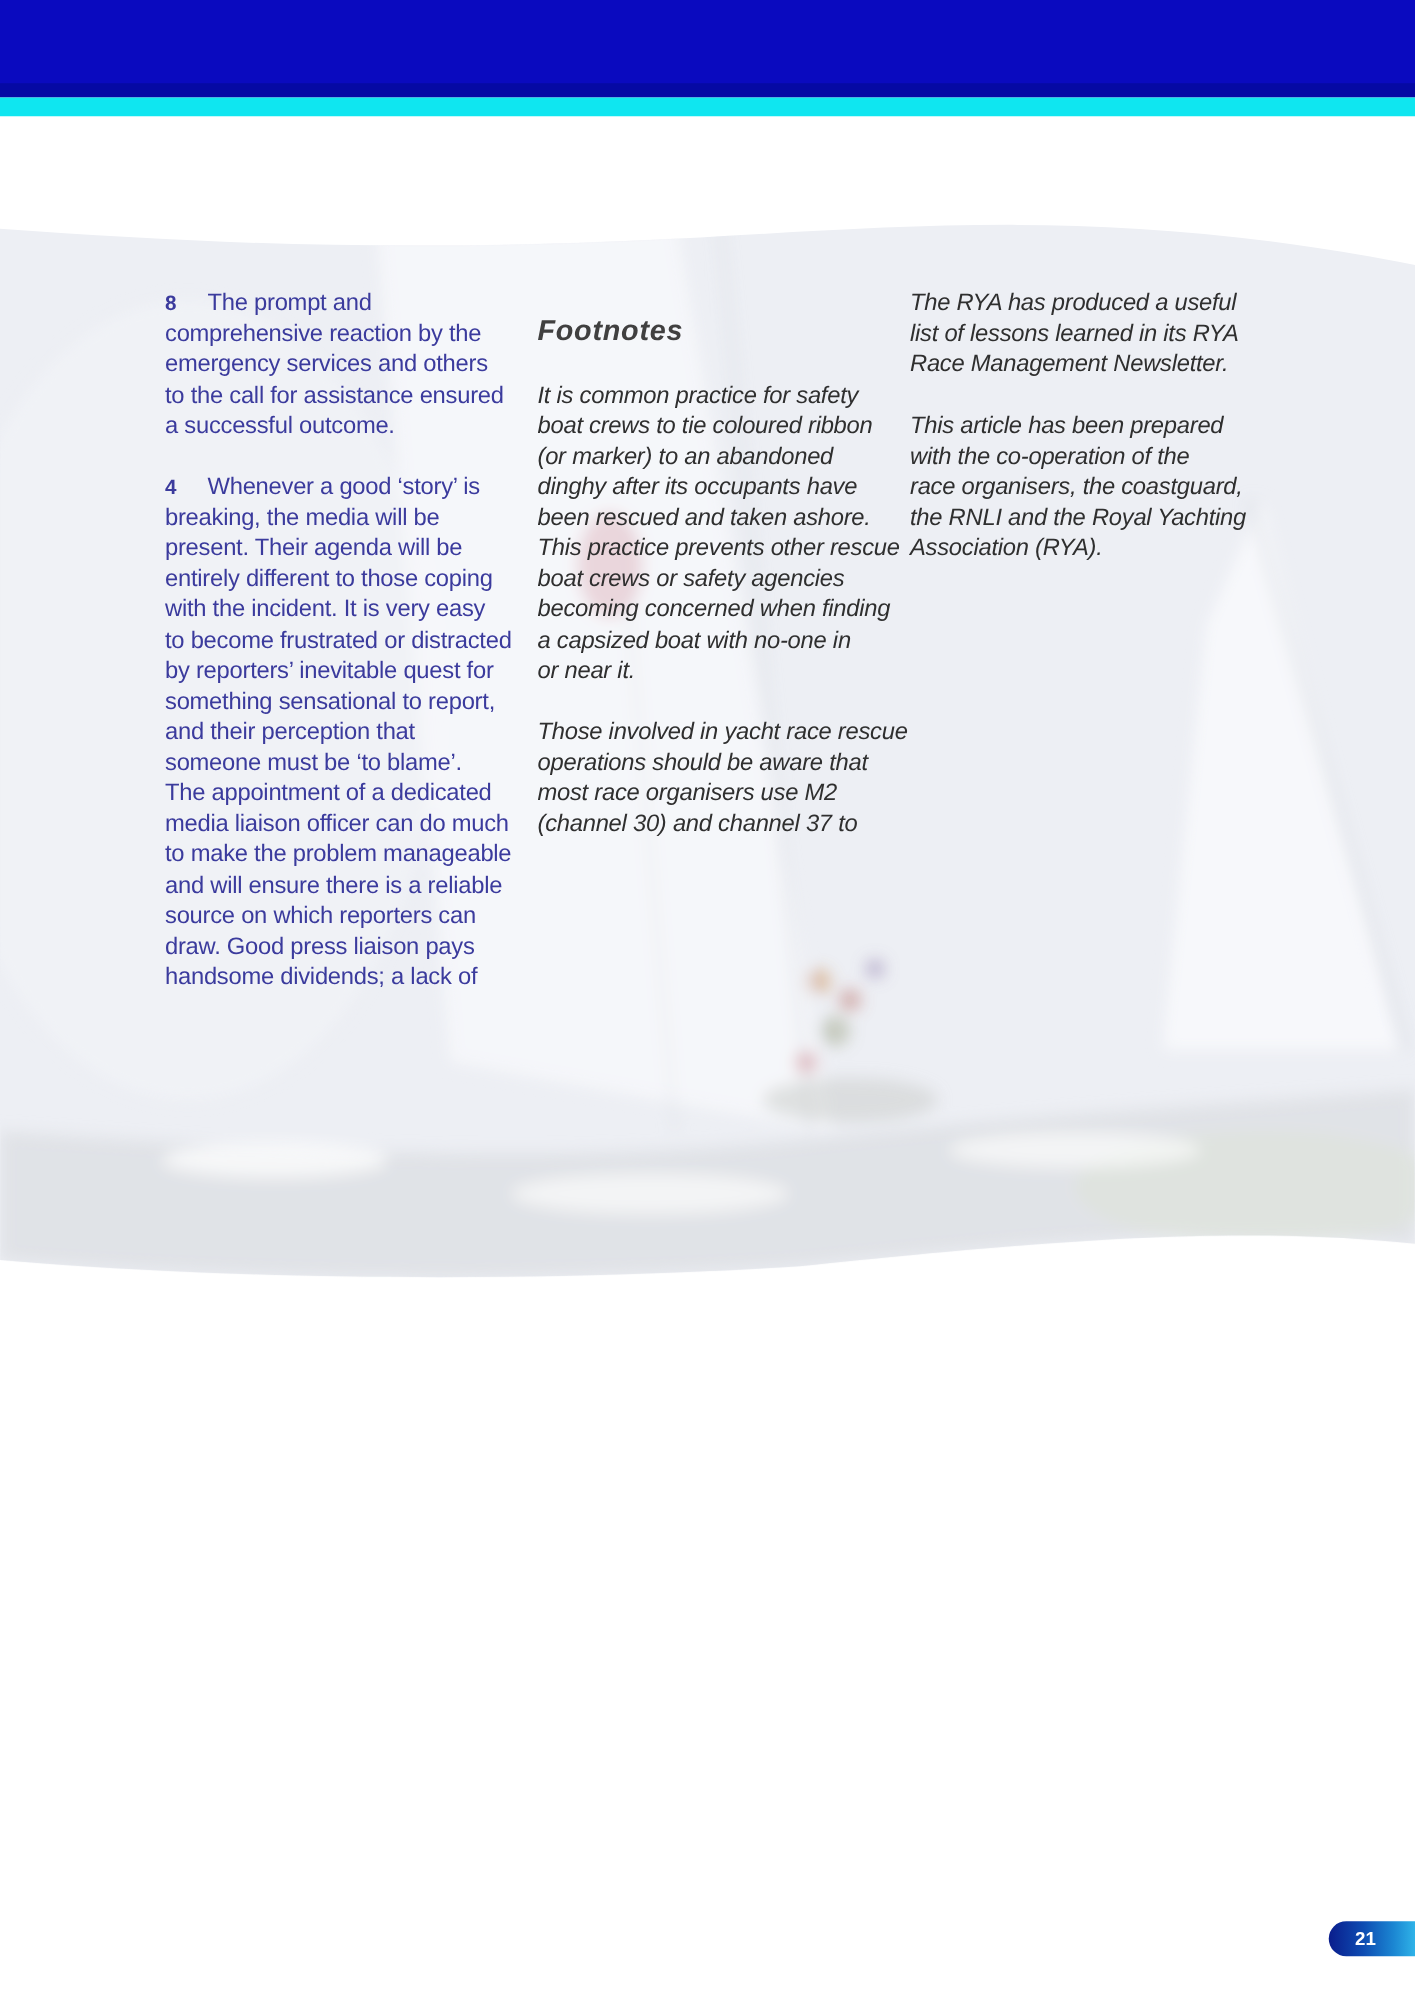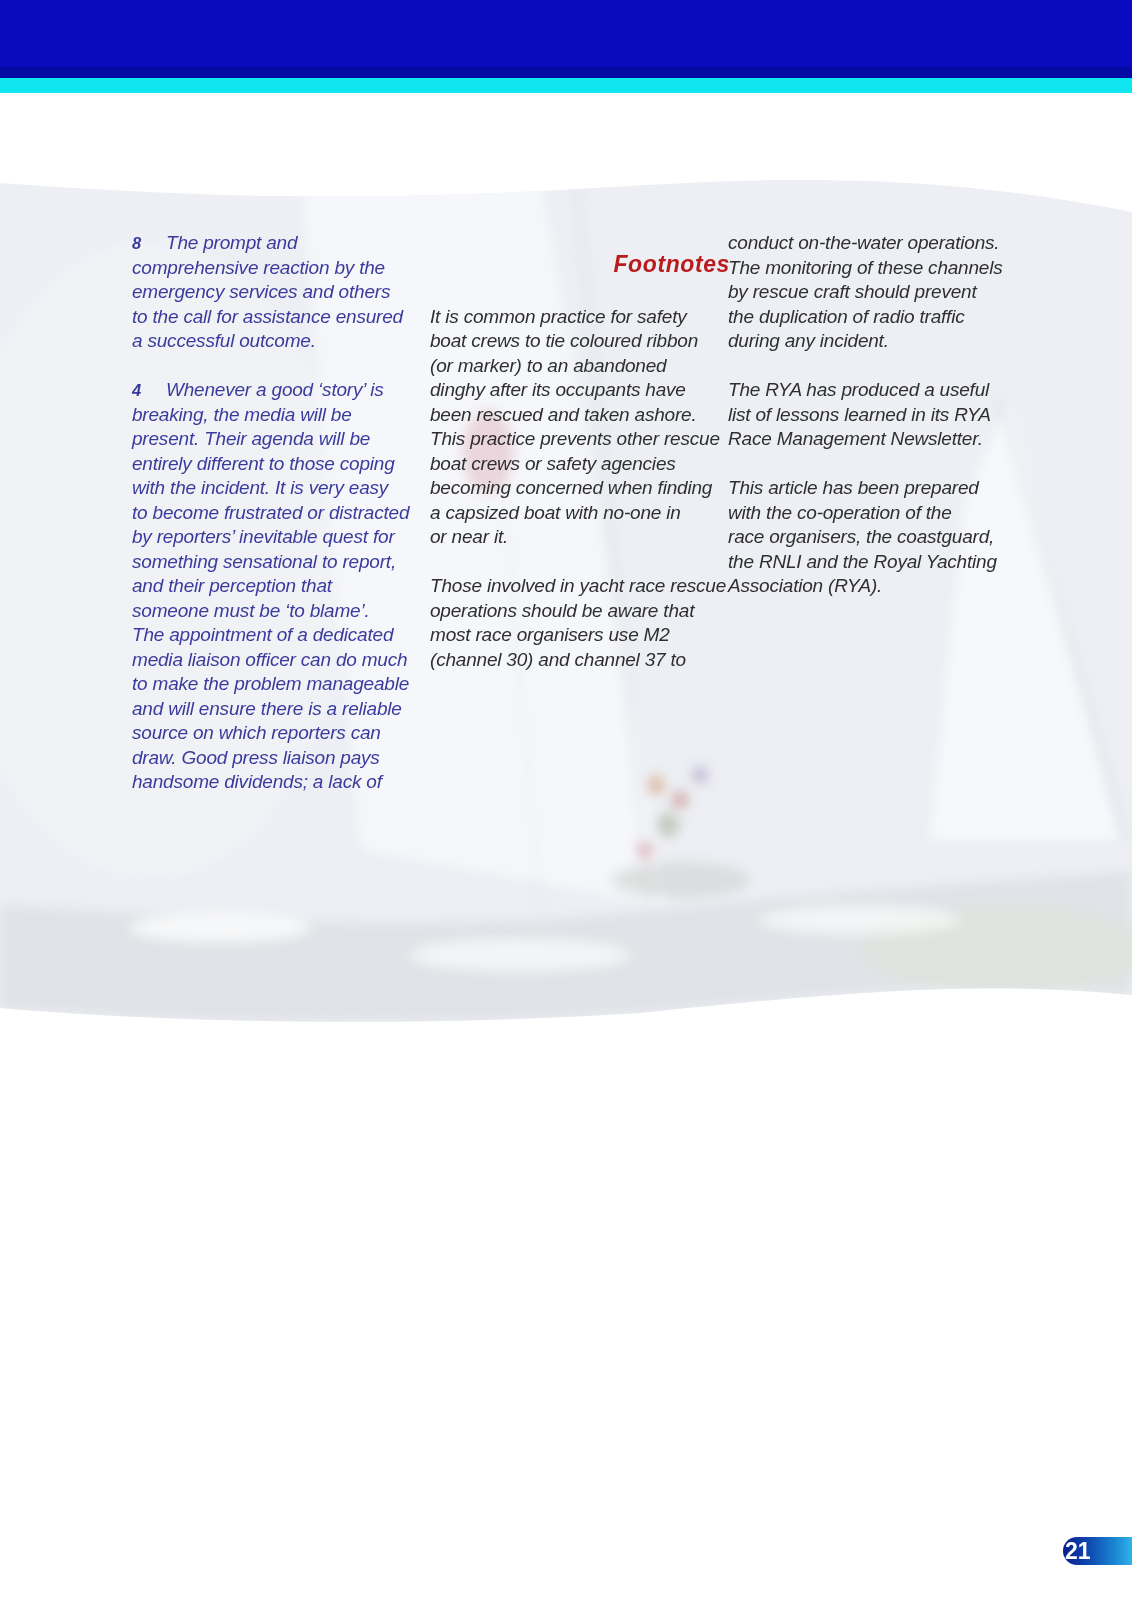--- a/index.html
+++ b/index.html
@@ -18,42 +18,42 @@
     background:#0fe6f0;
   }
   
   .photo-wrap { position:absolute; top:160px; left:0; width:1132px; height:870px; pointer-events:none; }
   
   .col {
     position:absolute; top:231px; width:300px;
     font-size:19px; line-height:24.5px; letter-spacing:-0.2px;
     color:#3b3b9d;
   }
-  .col1 { left:132px;font-style:italic; }
+  .col1 { left:132px; }
   .col2 { left:430px; }
   .col3 { left:728px; }
   .col p { margin:0 0 24.5px 0; white-space:pre; }
   .num {
     display:inline-block; width:34px; font-weight:700; font-size:16.5px;
     white-space:normal; letter-spacing:0;
   }
   .fn-heading {
-    font-style:italic; font-weight:700; color:#b91c1c; font-size:23px;
-    letter-spacing:0.6px; margin:21px 0 28px 0; white-space:pre;text-align:right;
+    font-style:italic; font-weight:700; color:#404040; font-size:23px;
+    letter-spacing:0.6px; margin:21px 0 28px 0; white-space:pre;
   }
   .fn { font-style:italic; color:#2f2f2f; }
   
   .page-pill {
     position:absolute; left:1063px; top:1537px; width:69px; height:28px;
     border-radius:14px 0 0 14px;
     background:linear-gradient(90deg,#0a1d8c 0%,#0e4cb2 40%,#1b86d2 75%,#2fb3e8 100%);
     display:flex; align-items:center;
   }
   .page-pill span {
-    color:#ffffff; font-weight:700; font-size:23px; padding-left:2px;
+    color:#ffffff; font-weight:700; font-size:15px; padding-left:21px;
   }
 </style>
 </head>
 <body>
 
 <div class="page">
 
   <div class="topbar"></div>
   <div class="stripe"></div>
 
@@ -135,25 +135,20 @@
 becoming concerned when finding
 a capsized boat with no-one in
 or near it.</span></p>
     <p class="fn"><span>Those involved in yacht race rescue
 operations should be aware that
 most race organisers use M2
 (channel 30) and channel 37 to</span></p>
   </div>
 
   <div class="col col3">
-    <p class="fn"><span>conduct on-the-water operations.
-The monitoring of these channels
-by rescue craft should prevent
-the duplication of radio traffic
-during any incident.</span></p>
     <p class="fn"><span>The RYA has produced a useful
 list of lessons learned in its RYA
 Race Management Newsletter.</span></p>
     <p class="fn"><span>This article has been prepared
 with the co-operation of the
 race organisers, the coastguard,
 the RNLI and the Royal Yachting
 Association (RYA).</span></p>
   </div>
 

